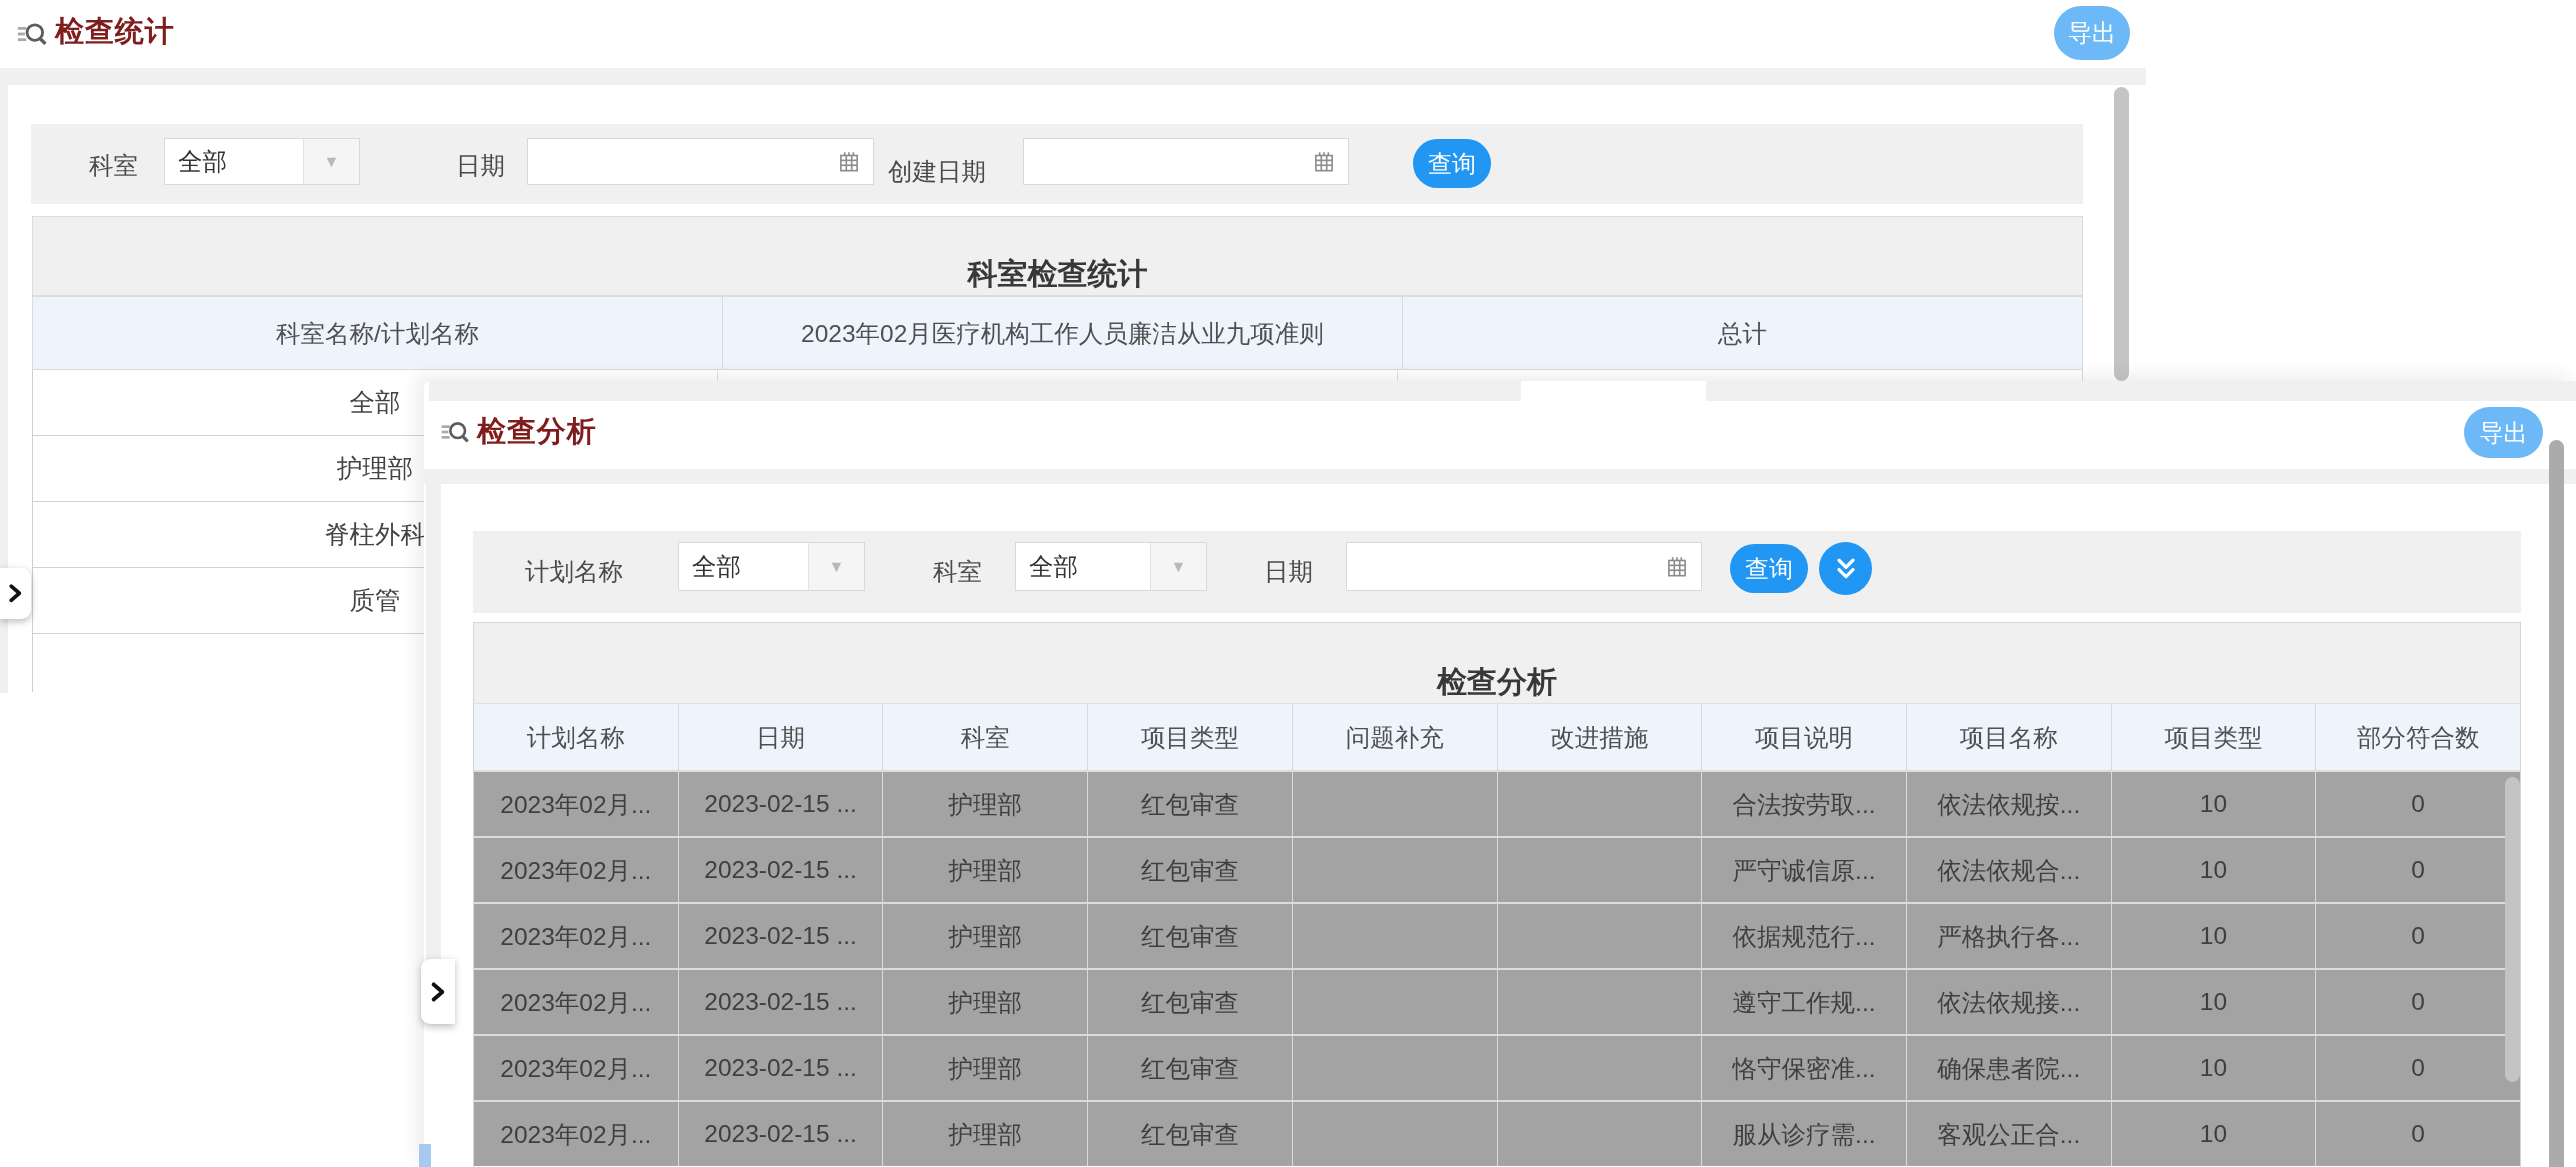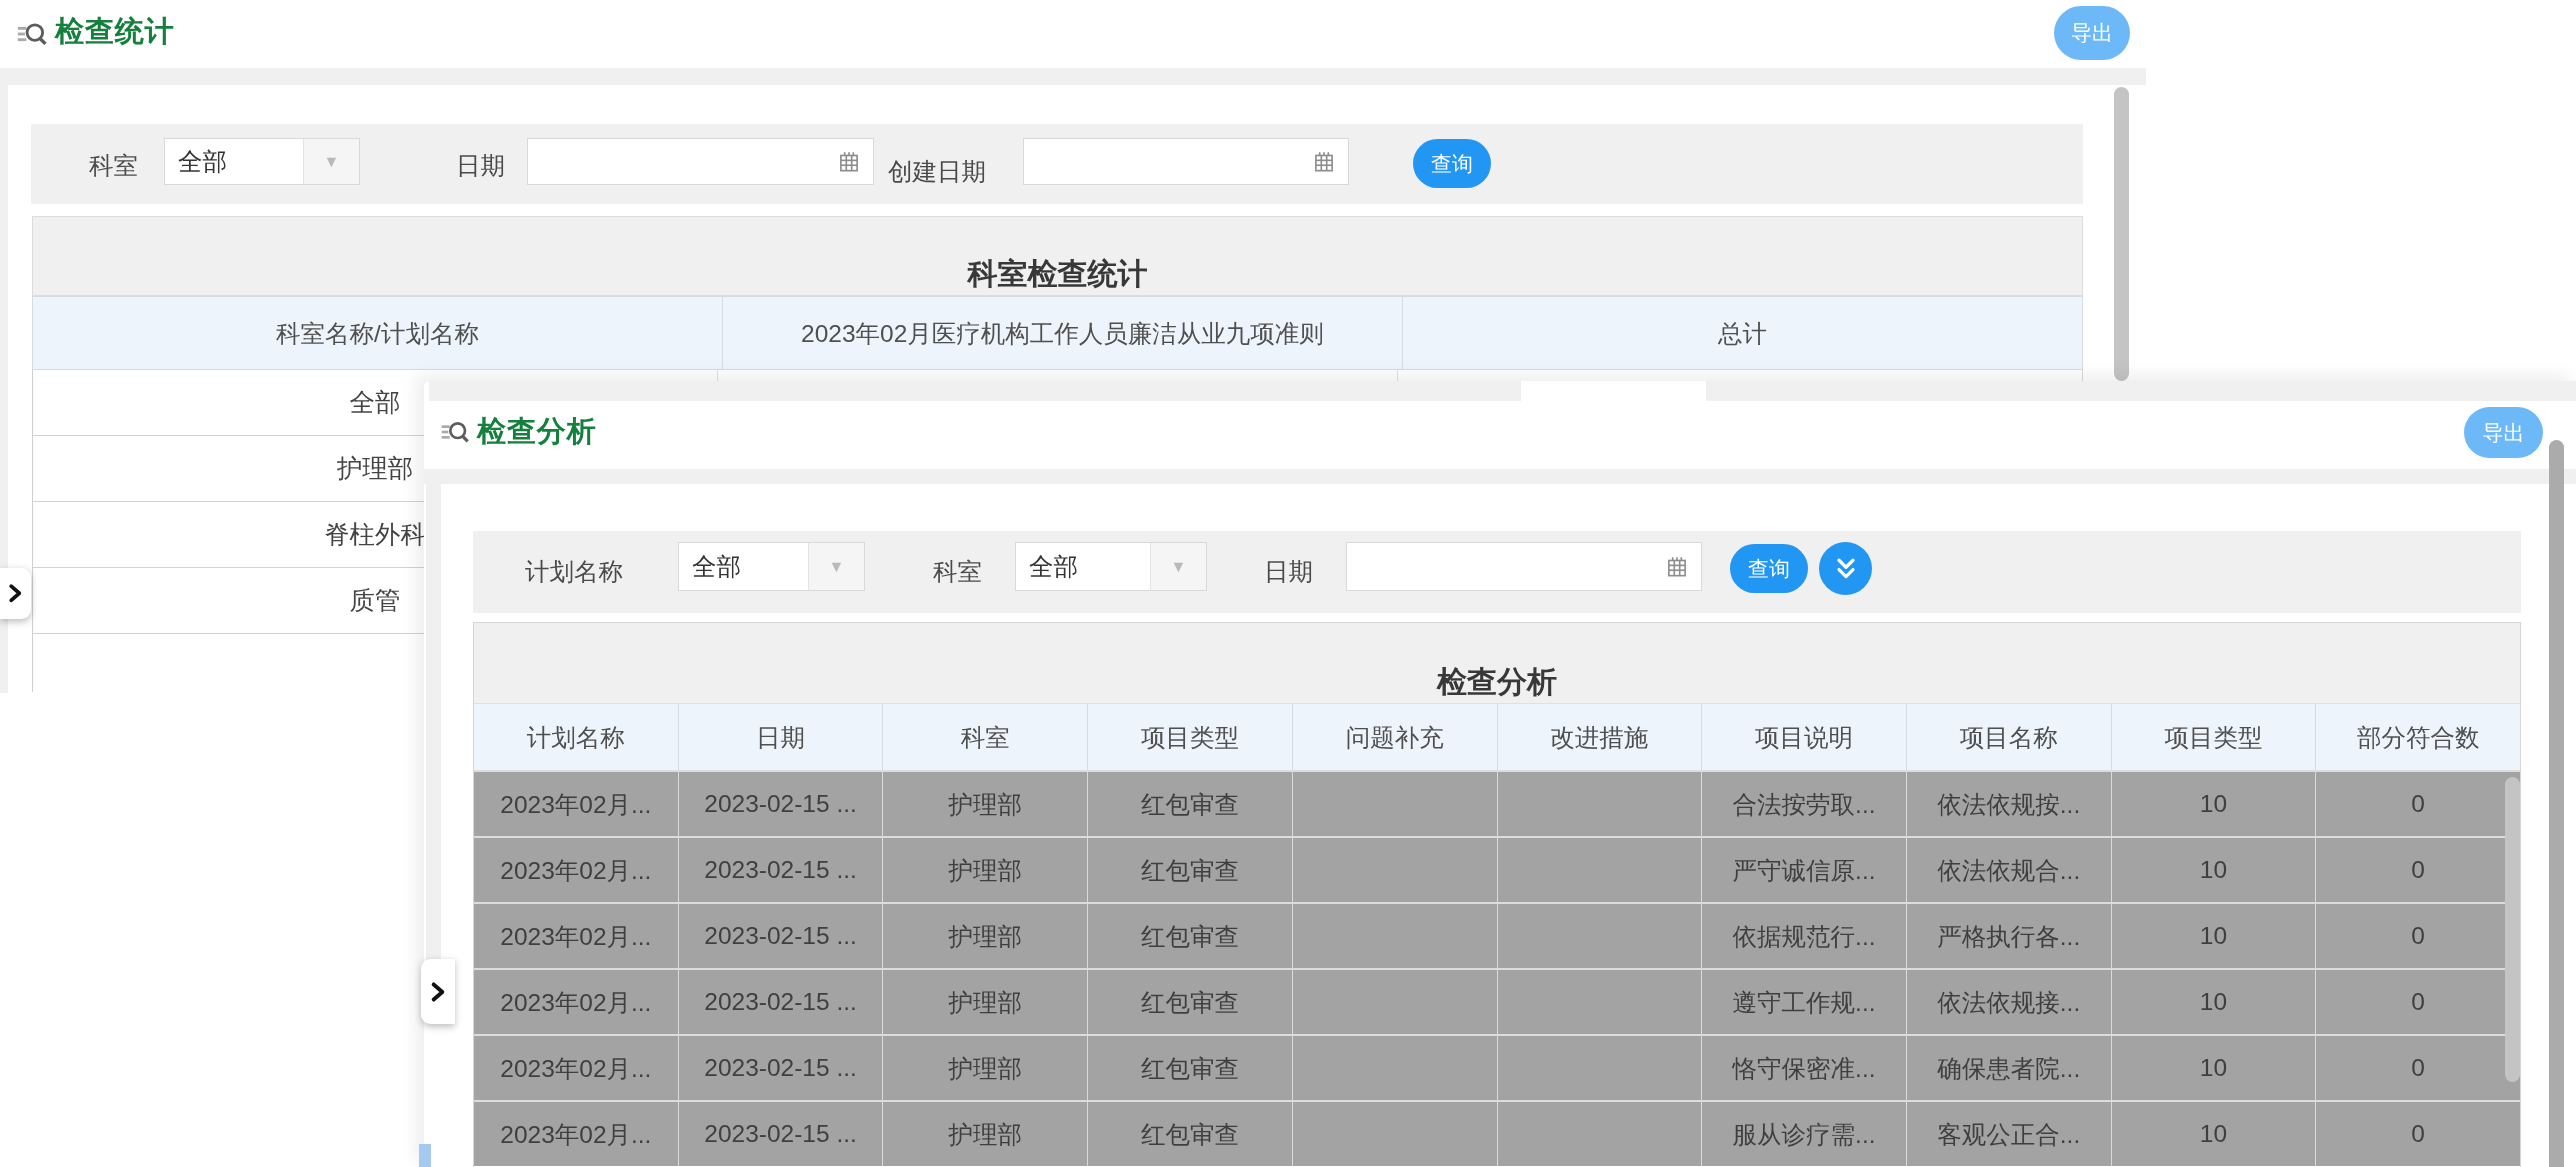--- a/index.html
+++ b/index.html
@@ -4,23 +4,23 @@
 <style>
   html,body{margin:0;padding:0;}
   body{
     width:2576px;height:1168px;position:relative;overflow:hidden;
     background:#ffffff;
     font-family:"Liberation Sans","DejaVu Sans",sans-serif;
     color:#3f3f3f;
   }
   .abs{position:absolute;}
   
-  .win-title{font-size:29px;font-weight:bold;color:#15803d;letter-spacing:0.9px;}
+  .win-title{font-size:29px;font-weight:bold;color:#7f1d1d;letter-spacing:0.9px;}
   .pill{
-    border-radius:28px;color:#ffffff;font-size:21px;display:flex;
+    border-radius:28px;color:#ffffff;font-size:24px;display:flex;
     align-items:center;justify-content:center;cursor:pointer;border:none;
   }
   .pill.export{background:#6db9f7;}
   .pill.query{background:#2196f3;}
   .graybar{background:#f0f0f0;}
   .filter-label{font-size:24.5px;color:#4a4a4a;white-space:nowrap;}
   .sel{
     background:#ffffff;border:0.9px solid #d9d9d9;display:flex;box-sizing:border-box;
   }
   .sel .sel-val{flex:1;font-size:24.5px;color:#333;display:flex;align-items:center;padding-left:13px;}

